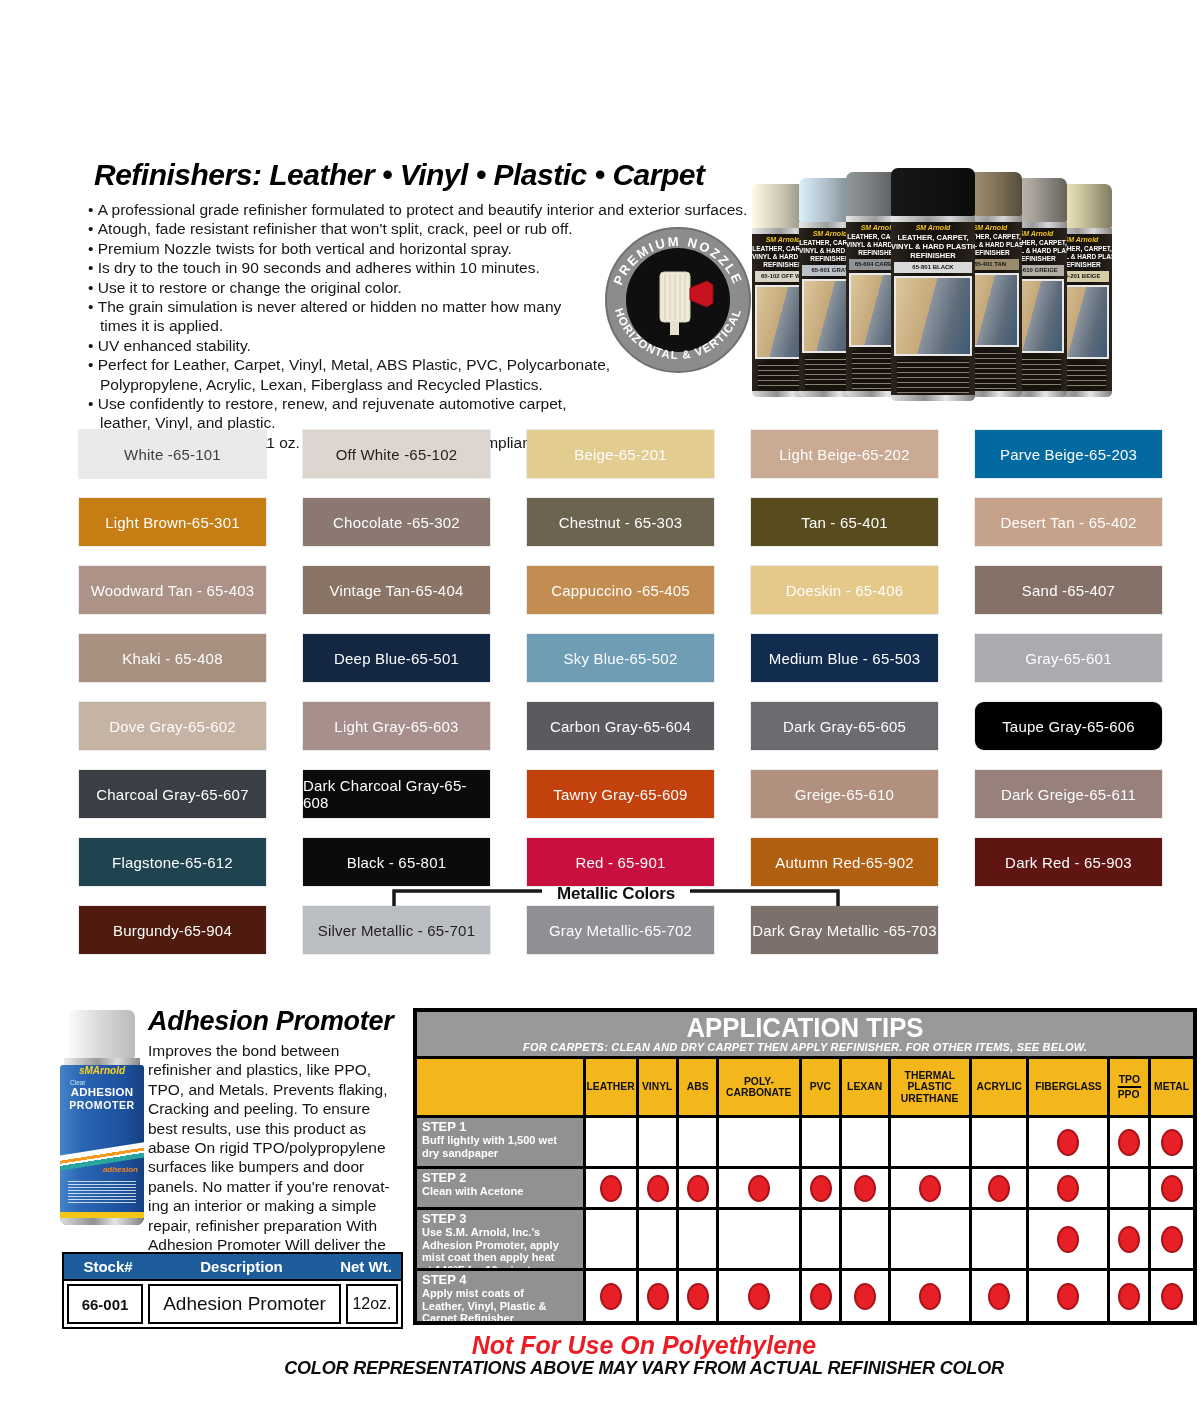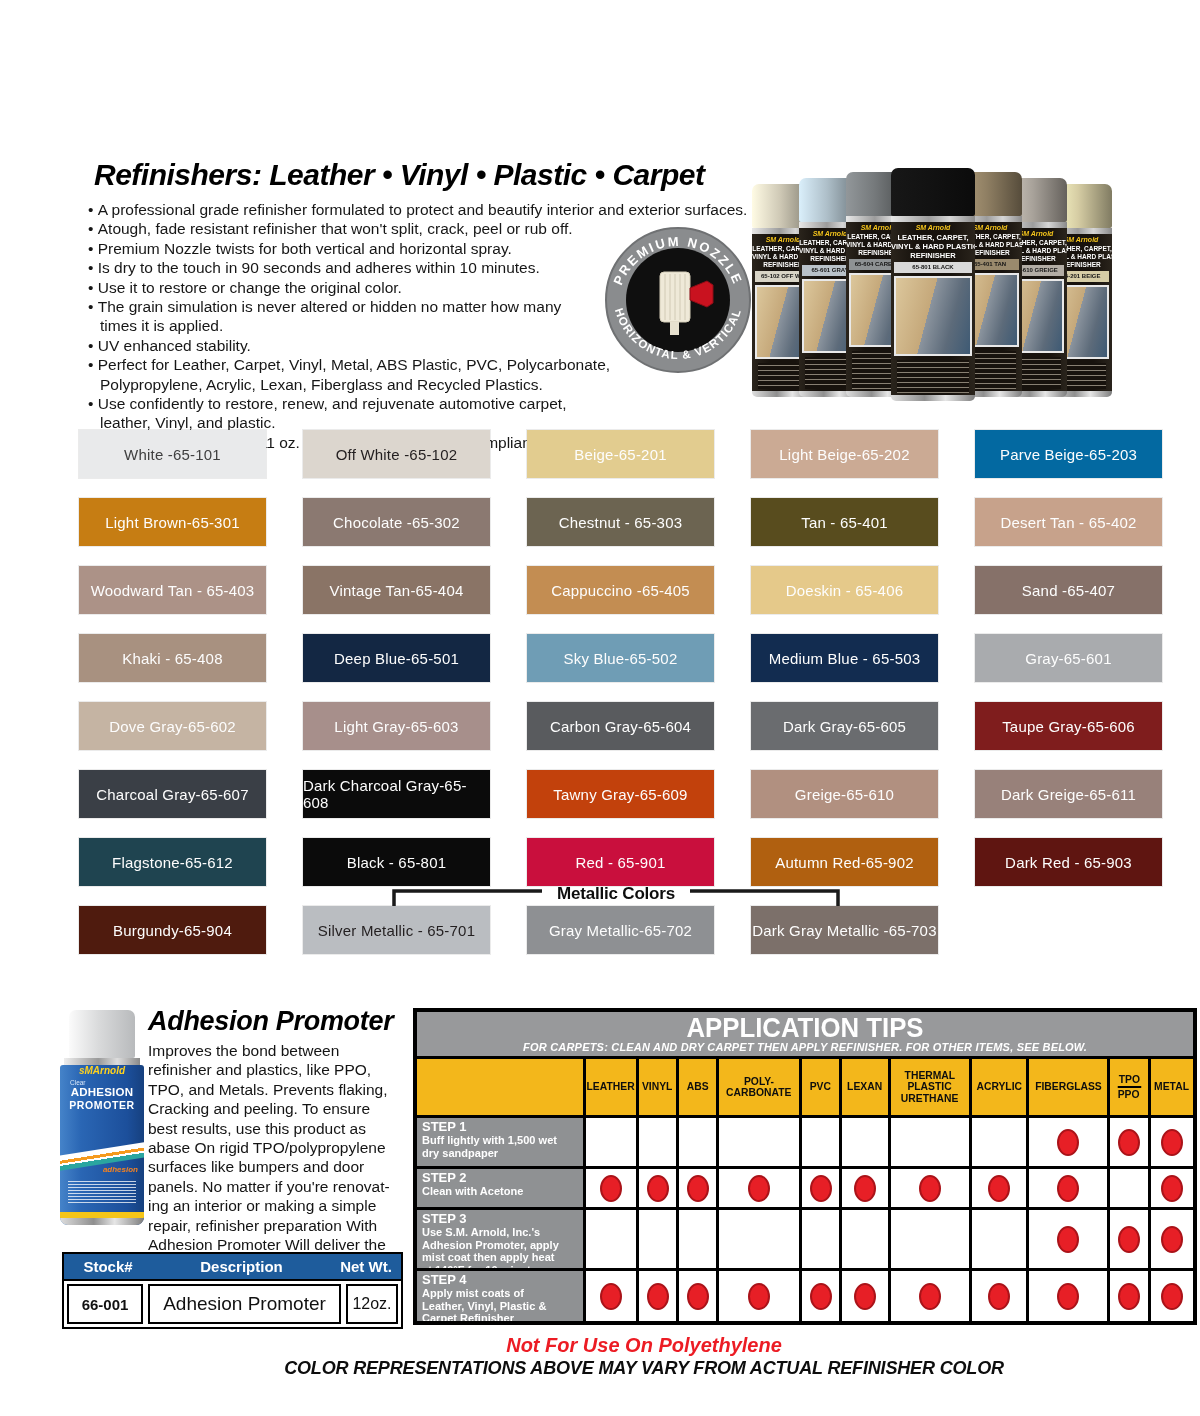--- a/index.html
+++ b/index.html
@@ -101,21 +101,21 @@
   .steplabel{background:#8F9193;color:#fff;padding:2px 5px;overflow:hidden;}
   .step-name{font-size:13px;font-weight:bold;line-height:14px;}
   .step-desc{font-size:11.5px;font-weight:bold;line-height:12.5px;white-space:pre-line;
              transform:scaleX(0.96);transform-origin:left top;}
   .dotcell{background:#fff;display:flex;align-items:center;justify-content:center;}
   .dot{width:22px;height:27px;border-radius:50%;background:#E71F26;border:2px solid #AA1319;box-sizing:border-box;}
 
   
   .footer{position:absolute;left:0;top:1334px;width:1200px;text-align:center;
           padding-left:88px;box-sizing:border-box;}
-  .footer-red{color:#EC1C24;font-size:20px;font-weight:bold;font-style:italic;line-height:23px;}
+  .footer-red{color:#EC1C24;font-size:25px;font-weight:bold;font-style:italic;line-height:23px;}
   .footer-black{color:#0d0d0d;font-size:19px;font-weight:bold;font-style:italic;line-height:22px;
                 letter-spacing:-0.2px;transform:scaleX(0.95);}
 </style>
 </head>
 <body>
 
 <div class="page">
 
   <div class="hero-title">Refinishers: Leather • Vinyl • Plastic • Carpet</div>
   <div class="bullets">
@@ -274,21 +274,21 @@
       <div class="swatch" style="background: rgb(134, 113, 105); color: rgb(253, 253, 253);">Sand -65-407</div>
       <div class="swatch" style="background: rgb(168, 145, 128); color: rgb(253, 253, 253);">Khaki - 65-408</div>
       <div class="swatch" style="background: rgb(19, 39, 67); color: rgb(253, 253, 253);">Deep Blue-65-501</div>
       <div class="swatch" style="background: rgb(111, 157, 181); color: rgb(253, 253, 253);">Sky Blue-65-502</div>
       <div class="swatch" style="background: rgb(18, 44, 80); color: rgb(253, 253, 253);">Medium Blue - 65-503</div>
       <div class="swatch" style="background: rgb(169, 171, 174); color: rgb(253, 253, 253);">Gray-65-601</div>
       <div class="swatch" style="background: rgb(197, 180, 163); color: rgb(253, 253, 253);">Dove Gray-65-602</div>
       <div class="swatch" style="background: rgb(167, 143, 139); color: rgb(253, 253, 253);">Light Gray-65-603</div>
       <div class="swatch" style="background: rgb(89, 91, 94); color: rgb(253, 253, 253);">Carbon Gray-65-604</div>
       <div class="swatch" style="background: rgb(106, 108, 111); color: rgb(253, 253, 253);">Dark Gray-65-605</div>
-      <div class="swatch" style="background: #7f1d1d; color: rgb(253, 253, 253);">Taupe Gray-65-606</div>
+      <div class="swatch" style="background: #000000; color: rgb(253, 253, 253); border-radius: 9px;">Taupe Gray-65-606</div>
       <div class="swatch" style="background: rgb(58, 63, 70); color: rgb(253, 253, 253);">Charcoal Gray-65-607</div>
       <div class="swatch" style="background: rgb(11, 11, 11); color: rgb(253, 253, 253);">Dark Charcoal Gray-65-608</div>
       <div class="swatch" style="background: #c2410c; color: rgb(253, 253, 253);">Tawny Gray-65-609</div>
       <div class="swatch" style="background: rgb(177, 144, 128); color: rgb(253, 253, 253);">Greige-65-610</div>
       <div class="swatch" style="background: rgb(152, 129, 122); color: rgb(253, 253, 253);">Dark Greige-65-611</div>
       <div class="swatch" style="background: rgb(31, 68, 80); color: rgb(253, 253, 253);">Flagstone-65-612</div>
       <div class="swatch" style="background: rgb(11, 11, 11); color: rgb(253, 253, 253);">Black - 65-801</div>
       <div class="swatch" style="background: rgb(201, 15, 61); color: rgb(253, 253, 253);">Red - 65-901</div>
       <div class="swatch" style="background: rgb(176, 96, 16); color: rgb(253, 253, 253);">Autumn Red-65-902</div>
       <div class="swatch" style="background: rgb(95, 21, 17); color: rgb(253, 253, 253);">Dark Red - 65-903</div>

